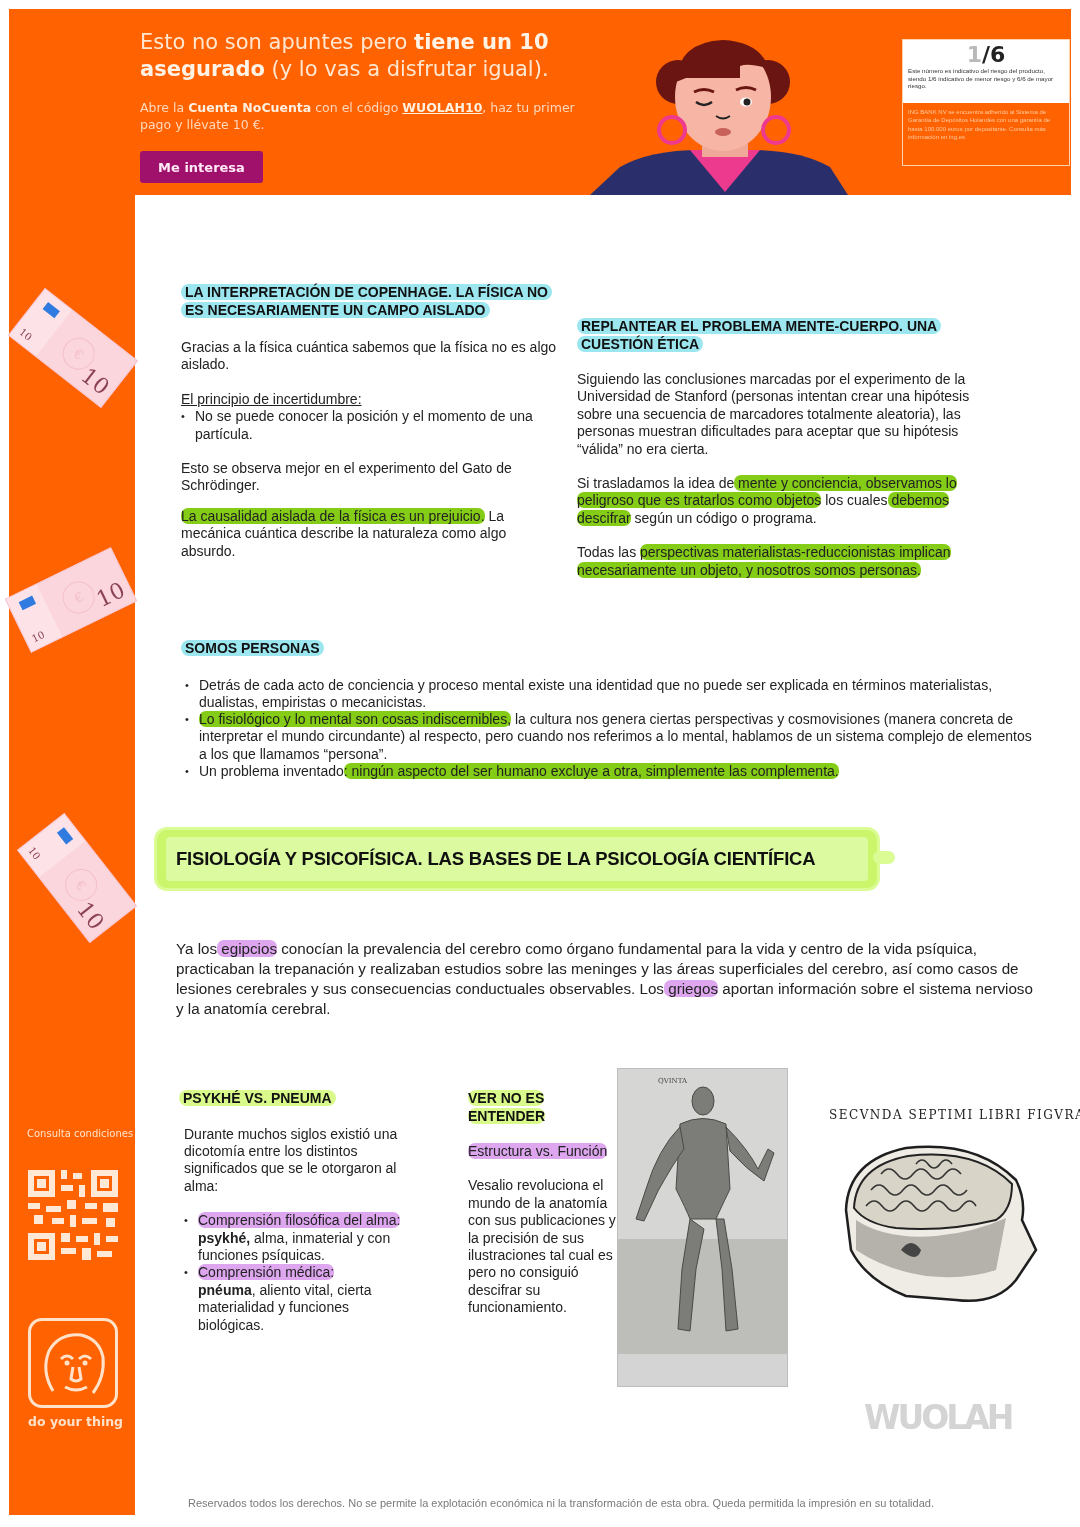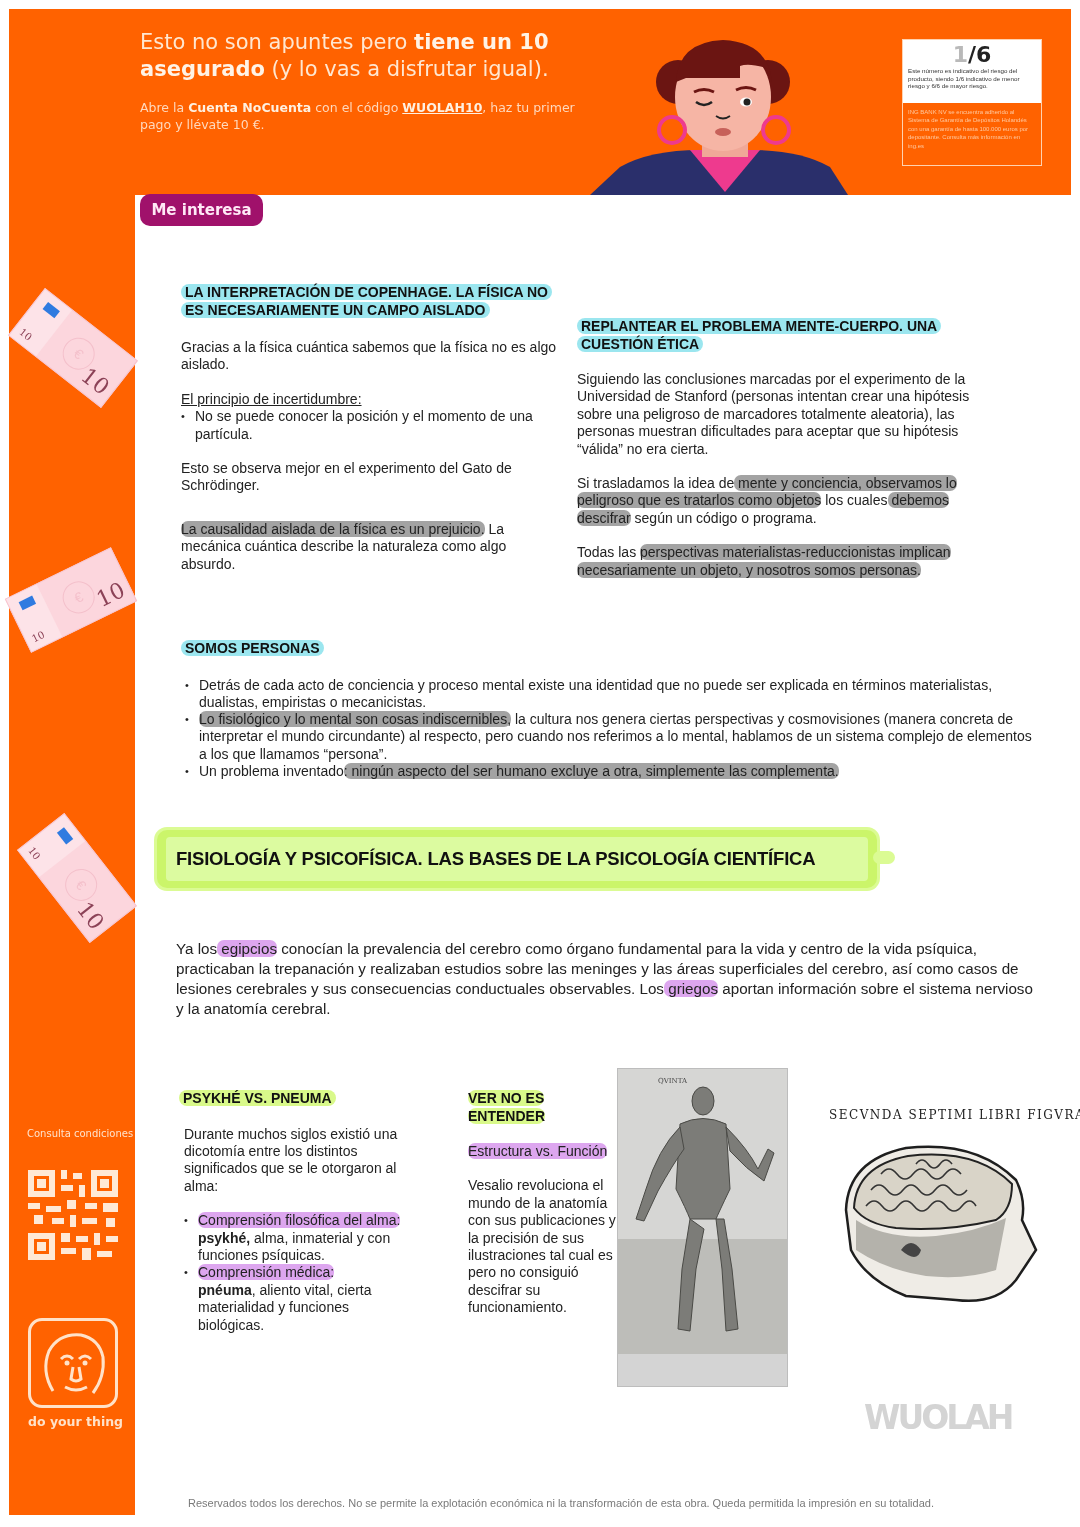--- a/index.html
+++ b/index.html
@@ -9,27 +9,27 @@
   
   .frame-top { position: absolute; left: 9px; top: 9px; width: 1062px; height: 186px; background: #ff6200; }
   .frame-left { position: absolute; left: 9px; top: 9px; width: 126px; height: 1506px; background: #ff6200; }
 
   
   .ad-headline { position: absolute; left: 140px; top: 29px; width: 430px; font-family: "DejaVu Sans", sans-serif; font-size: 21px; line-height: 27px; color: #ffe7d1; }
   .ad-headline b { color: #fff3e6; }
   .ad-sub { position: absolute; left: 140px; top: 99px; width: 440px; font-family: "DejaVu Sans", sans-serif; font-size: 12.5px; line-height: 17px; color: #ffd9bd; }
   .ad-sub b { color: #fff0e0; }
   .ad-sub u { color: #fff0e0; font-weight: bold; }
-  .ad-button { position: absolute; left: 140px; top: 151px; width: 123px; height: 32px; background: #a0116b; border-radius: 10px; color: #ffe9f6; font-family: "DejaVu Sans", sans-serif; font-weight: bold; font-size: 15px; display: flex; align-items: center; justify-content: center; cursor: pointer; margin-top: 43px; }
+  .ad-button { position: absolute; left: 140px; top: 151px; width: 123px; height: 32px; background: #a0116b; border-radius: 3px; color: #ffe9f6; font-family: "DejaVu Sans", sans-serif; font-weight: bold; font-size: 13px; display: flex; align-items: center; justify-content: center; cursor: pointer; }
 
   
   .character { position: absolute; left: 590px; top: 22px; width: 270px; height: 173px; }
 
   
-  .risk-box { position: absolute; left: 902px; top: 39px; width: 140px; height: 127px; border: 1.5px solid #ffd2b0; }
+  .risk-box { position: absolute; left: 902px; top: 39px; width: 168px; height: 127px; border: 1.5px solid #ffd2b0; }
   .risk-top { background: #ffffff; height: 63px; padding: 3px 5px; }
   .risk-num { text-align: center; font-family: "DejaVu Sans", sans-serif; font-weight: bold; font-size: 22px; line-height: 24px; color: #222; }
   .risk-num .faint { color: #b9b9b9; }
   .risk-desc { font-size: 6.2px; line-height: 7.6px; color: #333; }
   .risk-bottom { padding: 5px 5px; font-size: 6px; line-height: 8.4px; color: #ffc9a0; }
 
   
   .note { position: absolute; width: 118px; height: 60px; background: #fcd6dd; border: 1px solid #f7c4cf; }
   .note .stripe { position: absolute; left: 0; top: 0; width: 34px; height: 100%; background: #fde3e8; }
   .note .blue { position: absolute; left: 10px; top: 8px; width: 15px; height: 9px; background: #2f7be0; }
@@ -39,21 +39,21 @@
 
   
   .consulta { position: absolute; left: 27px; top: 1127px; font-family: "DejaVu Sans", sans-serif; font-size: 10px; line-height: 13px; color: #ffe3cc; }
   .consulta b { color: #fff; }
   .qr { position: absolute; left: 28px; top: 1170px; width: 90px; height: 90px; }
   .lion-box { position: absolute; left: 28px; top: 1318px; width: 90px; height: 90px; border: 3px solid #ffe2c9; border-radius: 14px; }
   .doyourthing { position: absolute; left: 28px; top: 1414px; font-family: "DejaVu Sans", sans-serif; font-weight: bold; font-size: 12.5px; color: #ffe2c9; }
 
   
   .h-cyan { background: #9be6ef; border-radius: 9px; padding: 0 4px; box-decoration-break: clone; -webkit-box-decoration-break: clone; }
-  .h-pink { background: #a3a3a3; border-radius: 7px; box-decoration-break: clone; -webkit-box-decoration-break: clone; }
+  .h-pink { background: #84cc16; border-radius: 7px; box-decoration-break: clone; -webkit-box-decoration-break: clone; }
   .h-purple { background: #dda6ef; border-radius: 7px; box-decoration-break: clone; -webkit-box-decoration-break: clone; }
   .h-green { background: #d9f98a; border-radius: 8px; padding: 0 4px; box-decoration-break: clone; -webkit-box-decoration-break: clone; }
 
   .sec-title { font-weight: bold; font-size: 14px; line-height: 17.5px; color: #111; }
   .body-txt { font-size: 14px; line-height: 17.4px; color: #222; }
   .bullets { list-style: none; }
   .bullets li { position: relative; padding-left: 14px; }
   .bullets li::before { content: "•"; position: absolute; left: 0; top: 0; font-size: 11px; }
 
   .col1 { position: absolute; left: 181px; top: 284px; width: 378px; }
@@ -200,26 +200,26 @@
 <div class="doyourthing">do your thing</div>
 
 <div class="col1">
   <div class="sec-title"><span class="h-cyan">LA INTERPRETACIÓN DE COPENHAGE. LA FÍSICA NO ES NECESARIAMENTE UN CAMPO AISLADO</span></div>
   <p class="body-txt" style="margin-top:20px;">Gracias a la física cuántica sabemos que la física no es algo aislado.</p>
   <p class="body-txt" style="margin-top:17px; text-decoration: underline;">El principio de incertidumbre:</p>
   <ul class="bullets body-txt">
     <li>No se puede conocer la posición y el momento de una partícula.</li>
   </ul>
   <p class="body-txt" style="margin-top:17px;">Esto se observa mejor en el experimento del Gato de Schrödinger.</p>
-  <p class="body-txt" style="margin-top:26px;"><span class="h-pink">La causalidad aislada de la física es un prejuicio.</span><span> La mecánica cuántica describe la naturaleza como algo absurdo.</span></p>
+  <p class="body-txt" style="margin-top:13px;"><span class="h-pink">La causalidad aislada de la física es un prejuicio.</span><span> La mecánica cuántica describe la naturaleza como algo absurdo.</span></p>
 </div>
 
 <div class="col2">
   <div class="sec-title"><span class="h-cyan">REPLANTEAR EL PROBLEMA MENTE-CUERPO. UNA CUESTIÓN ÉTICA</span></div>
-  <p class="body-txt" style="margin-top:18px;">Siguiendo las conclusiones marcadas por el experimento de la Universidad de Stanford (personas intentan crear una hipótesis sobre una peligroso de marcadores totalmente aleatoria), las personas muestran dificultades para aceptar que su hipótesis “válida” no era cierta.</p>
+  <p class="body-txt" style="margin-top:18px;">Siguiendo las conclusiones marcadas por el experimento de la Universidad de Stanford (personas intentan crear una hipótesis sobre una secuencia de marcadores totalmente aleatoria), las personas muestran dificultades para aceptar que su hipótesis “válida” no era cierta.</p>
   <p class="body-txt" style="margin-top:17px;"><span>Si trasladamos la idea de</span><span class="h-pink"> mente y conciencia, observamos lo peligroso que es tratarlos como objetos</span><span> los cuales</span><span class="h-pink"> debemos descifrar</span><span> según un código o programa.</span></p>
   <p class="body-txt" style="margin-top:17px;"><span>Todas las </span><span class="h-pink">perspectivas materialistas-reduccionistas implican necesariamente un objeto, y nosotros somos personas.</span></p>
 </div>
 
 <div class="somos">
   <div class="sec-title"><span class="h-cyan">SOMOS PERSONAS</span></div>
   <ul class="bullets">
     <li>Detrás de cada acto de conciencia y proceso mental existe una identidad que no puede ser explicada en términos materialistas, dualistas, empiristas o mecanicistas.</li>
     <li><span class="h-pink">Lo fisiológico y lo mental son cosas indiscernibles,</span><span> la cultura nos genera ciertas perspectivas y cosmovisiones (manera concreta de interpretar el mundo circundante) al respecto, pero cuando nos referimos a lo mental, hablamos de un sistema complejo de elementos a los que llamamos “persona”.</span></li>
     <li><span>Un problema inventado</span><span class="h-pink">: ningún aspecto del ser humano excluye a otra, simplemente las complementa.</span></li>

